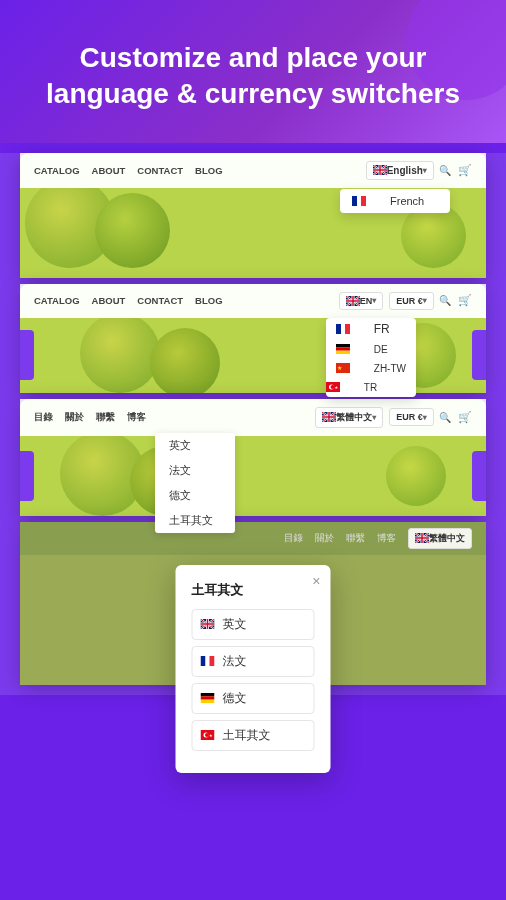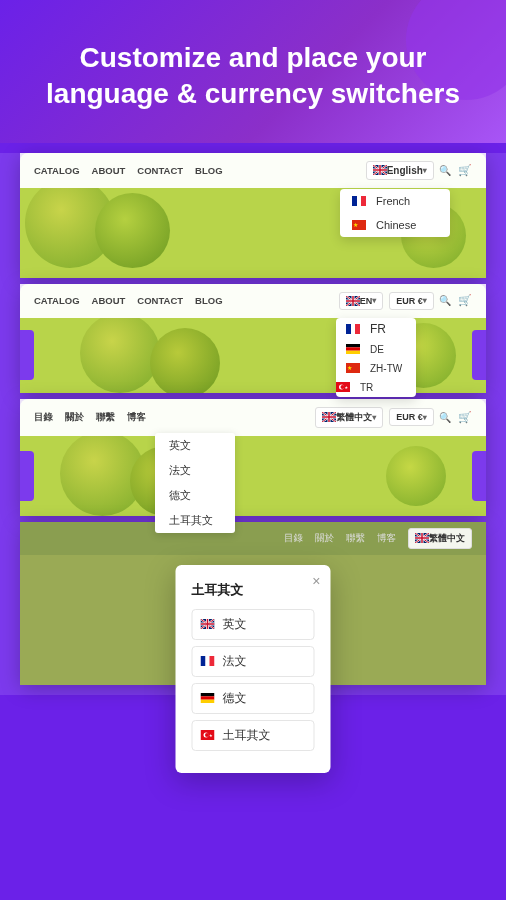--- a/index.html
+++ b/index.html
@@ -104,21 +104,21 @@
       border-radius: 4px;
       box-shadow: 0 4px 12px rgba(0,0,0,0.15);
       position: absolute;
       z-index: 10;
       min-width: 110px;
       overflow: hidden;
     }
     .dropdown-item {
       display: flex;
       align-items: center;
-      gap: 10px;
+      gap: 24px;
       padding: 6px 12px;
       font-size: 11px;
       color: #333;
       cursor: pointer;
     }
 
     
     .section1 { margin: 10px 10px 0; position: relative; }
     .section2 { margin: 6px 10px 0; position: relative; }
     .section3 { margin: 6px 10px 0; position: relative; }
@@ -268,27 +268,20 @@
       </div>
 
       <div class="dropdown-menu" style="top: 36px; right: 36px;">
         <div class="dropdown-item">
           <svg class="flag-fr" viewBox="0 0 14 10">
             <rect width="5" height="10" fill="#002395"></rect>
             <rect x="5" width="4" height="10" fill="white"></rect>
             <rect x="9" width="5" height="10" fill="#ED2939"></rect>
           </svg>
           <span>French</span>
-        </div>
-        <div class="dropdown-item">
-          <svg class="flag-cn" viewBox="0 0 14 10">
-            <rect width="14" height="10" fill="#DE2910"></rect>
-            <text x="1" y="7" font-size="6" fill="#FFDE00">★</text>
-          </svg>
-          <span>Chinese</span>
         </div>
       </div>
 
       <div class="lime-scene">
         <div style="position:absolute; width:90px; height:90px; border-radius:50%; background:radial-gradient(circle at 40% 35%, #c8d44a, #7aaa2a); top:-10px; left:5px;"></div>
         <div style="position:absolute; width:75px; height:75px; border-radius:50%; background:radial-gradient(circle at 40% 35%, #b5d040, #6a9820); top:5px; left:75px;"></div>
         <div style="position:absolute; width:65px; height:65px; border-radius:50%; background:radial-gradient(circle at 40% 35%, #c5d845, #7aaa2a); top:15px; right:20px;"></div>
       </div>
     </div>
   </div>

